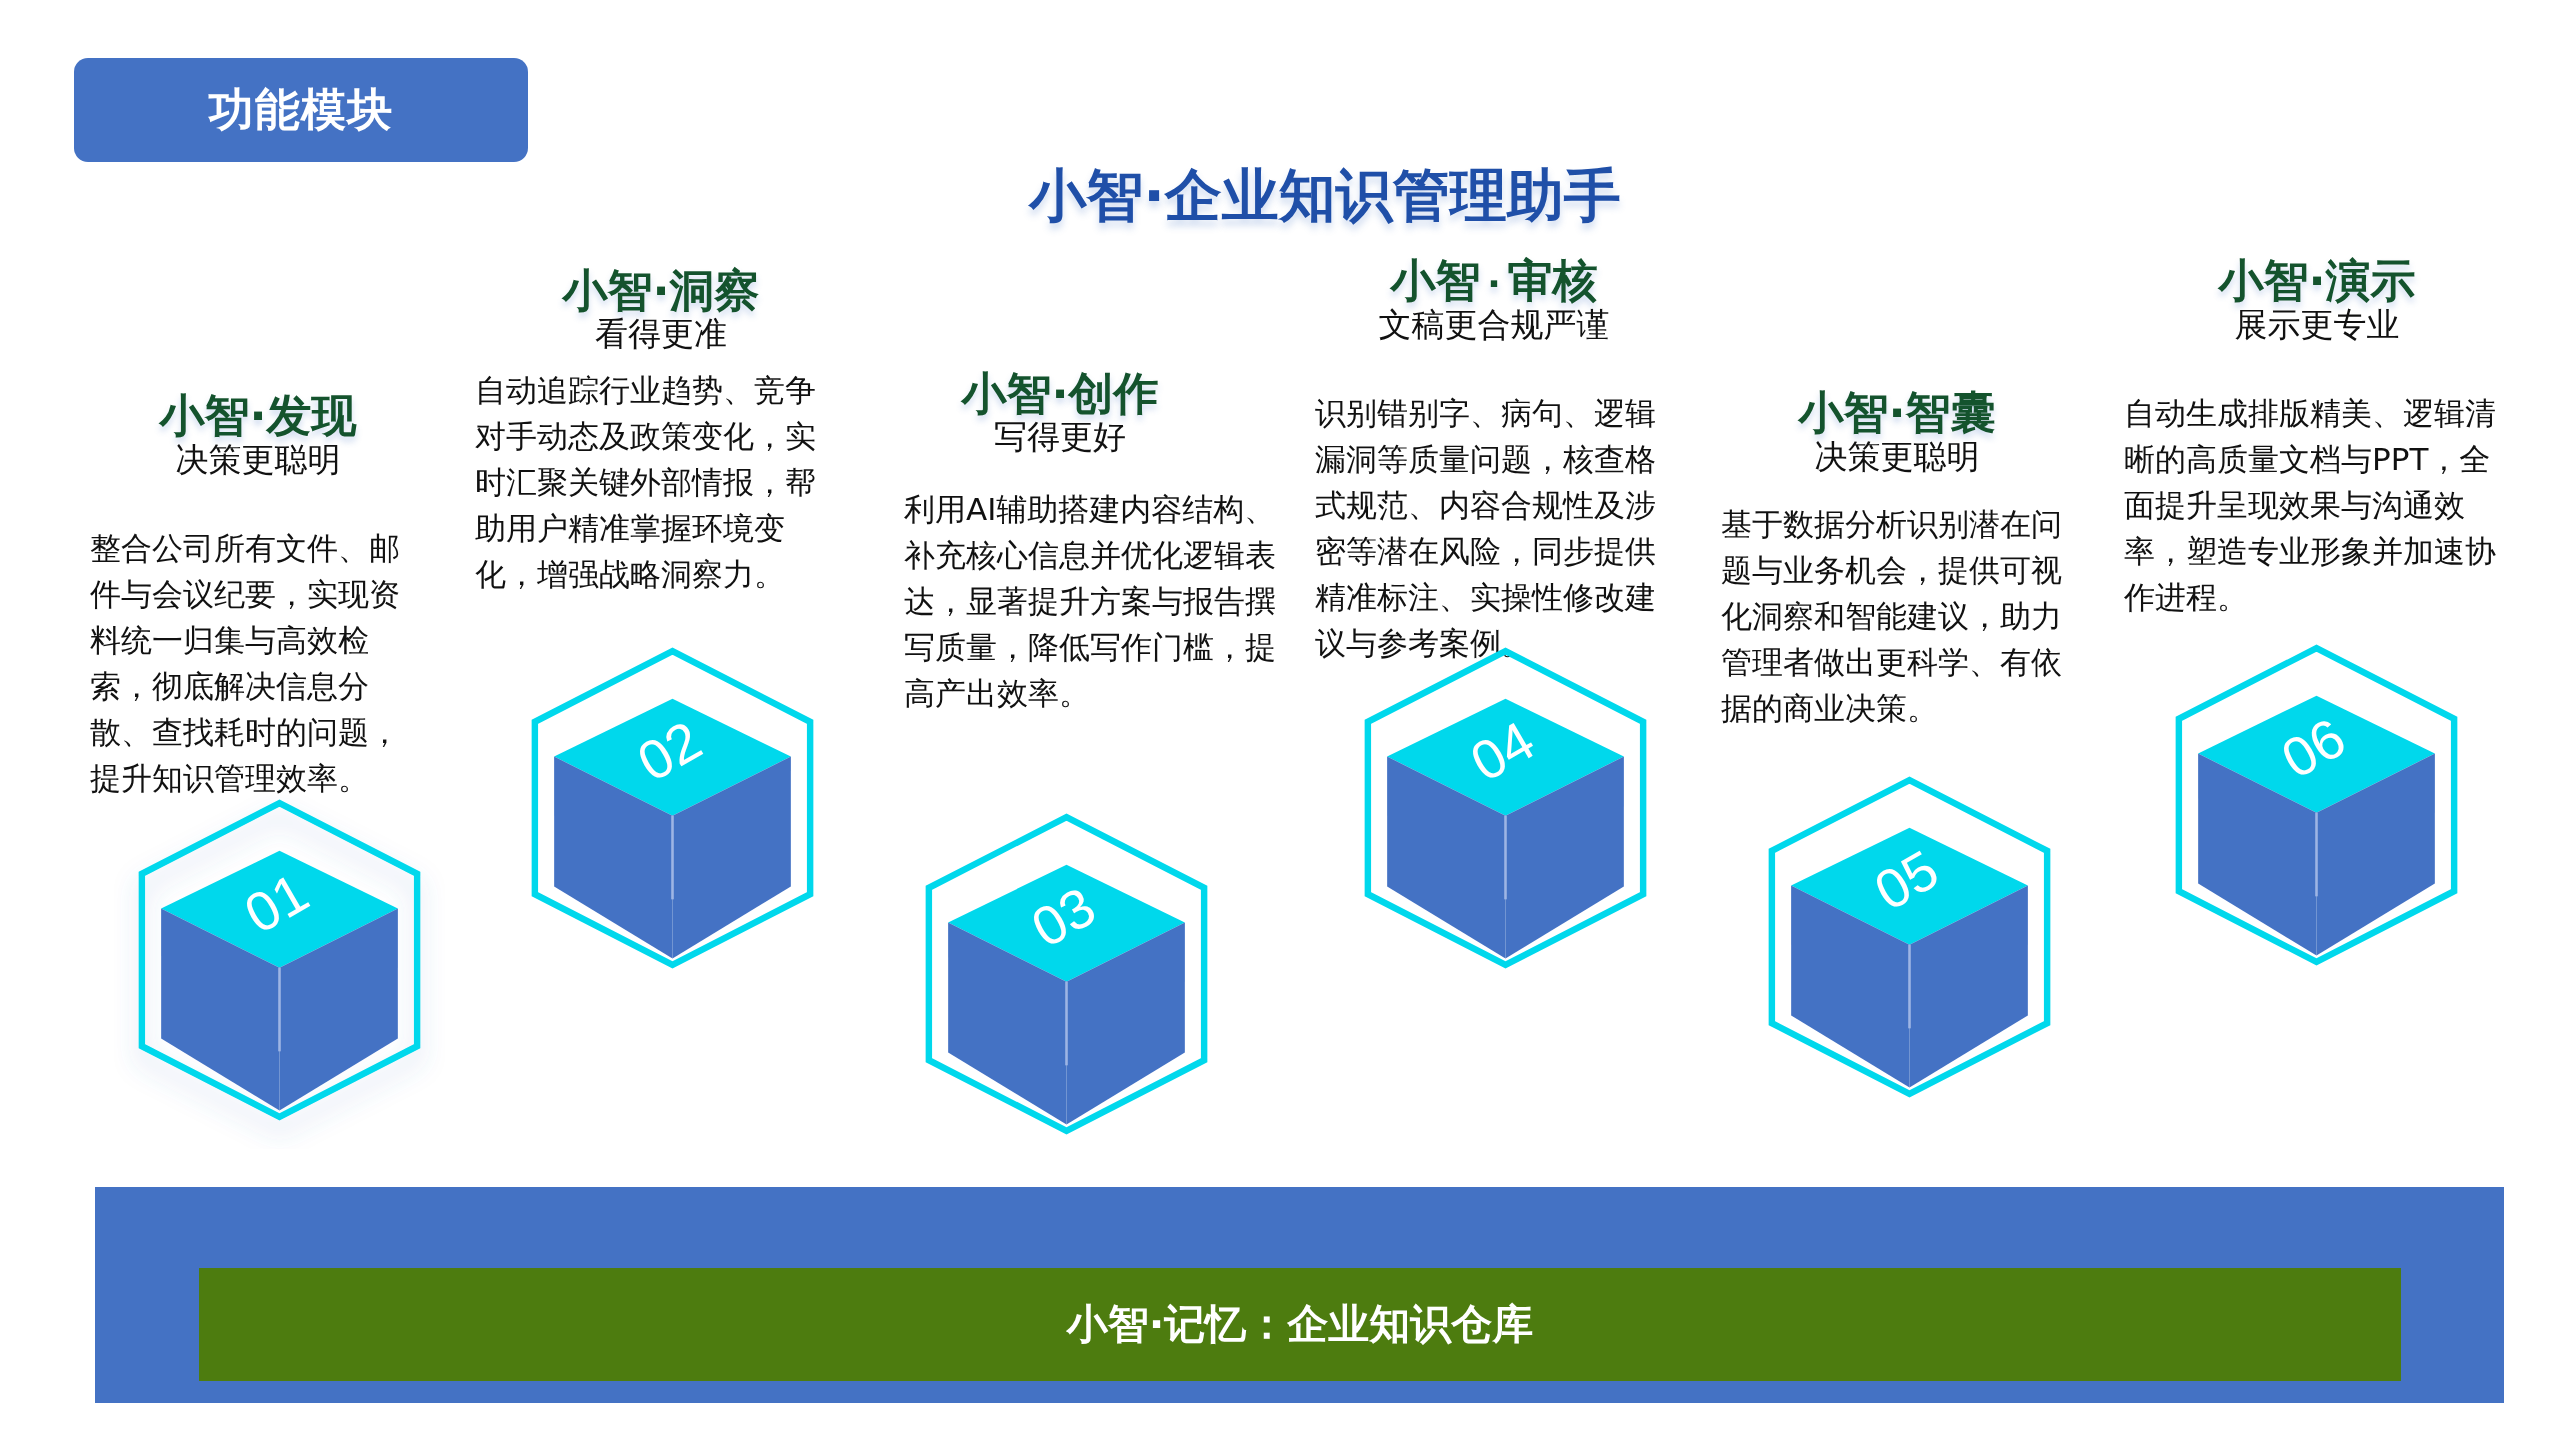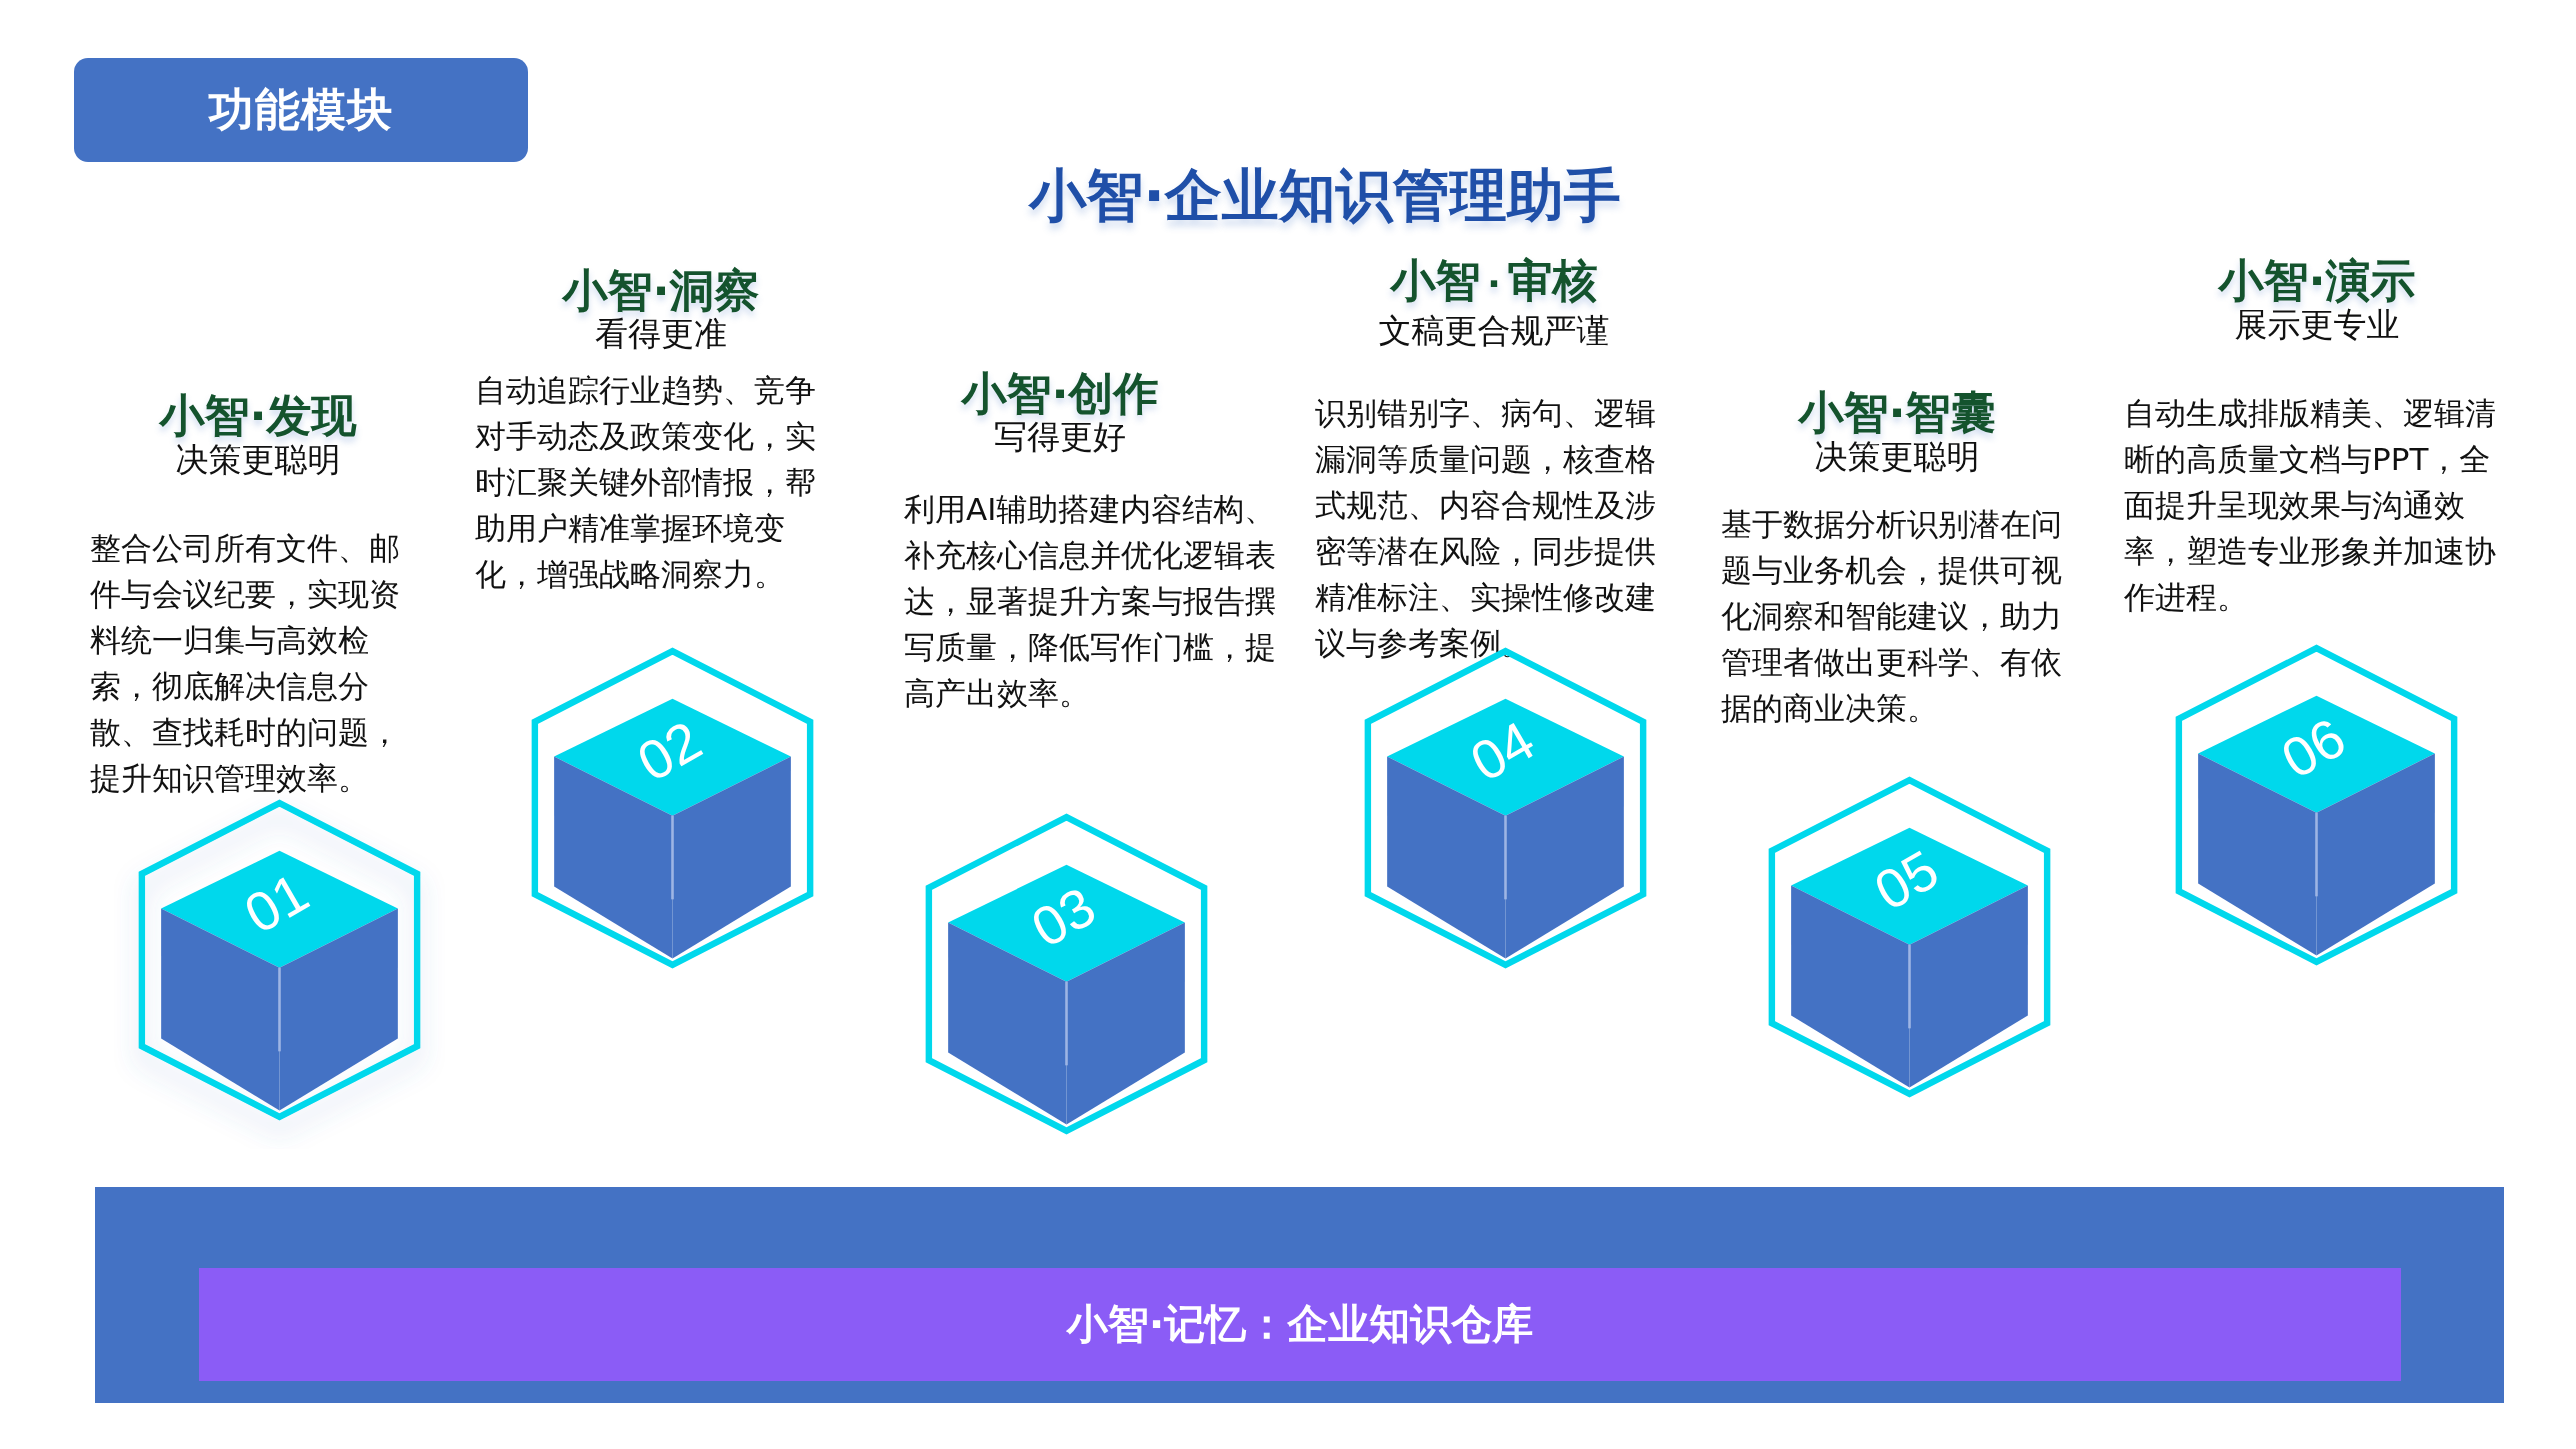--- a/index.html
+++ b/index.html
@@ -6,21 +6,21 @@
   body{width:2576px;height:1449px;position:relative;overflow:hidden;font-family:"DejaVu Sans","Liberation Sans",sans-serif;}
   .pill{position:absolute;left:74px;top:58px;width:454px;height:104px;background:#4472C4;border-radius:14px;display:flex;align-items:center;justify-content:center;color:#fff;font-weight:bold;font-size:45px;letter-spacing:1.3px;}
   .main-title{position:absolute;left:0;width:2576px;top:158px;text-align:center;color:#1F4FA8;font-weight:bold;font-size:57px;text-shadow:0 6.4px 7.7px rgba(68,114,196,0.25);margin-left:37px;}
   .mod-title{position:absolute;text-align:center;color:#14532d;font-weight:bold;font-size:45px;text-shadow:0 5.2px 6.4px rgba(68,114,196,0.25);white-space:nowrap;}
   .mod-sub{position:absolute;text-align:center;color:#111;font-size:33px;white-space:nowrap;}
   .mod-desc{position:absolute;color:#111;font-size:31px;line-height:46px;}
   .cube{position:absolute;width:283px;height:322px;}
   .cube svg{width:100%;height:100%;overflow:visible;}
   .platform{position:absolute;left:95px;top:1187px;width:2409px;height:216px;background:#4472C4;}
   .platform-title{position:absolute;left:0;right:0;top:13px;text-align:center;color:#fff;font-weight:bold;font-size:41px;}
-  .platform-inner{position:absolute;left:104px;top:81px;width:2202px;height:113px;background:#8b5cf6;display:flex;align-items:center;justify-content:center;color:#fff;font-weight:bold;font-size:41px;}
+  .platform-inner{position:absolute;left:104px;top:81px;width:2202px;height:113px;background:#4d7c0f;display:flex;align-items:center;justify-content:center;color:#fff;font-weight:bold;font-size:41px;}
 </style>
 </head>
 <body>
 
 <div class="pill">
   <span>功能模块</span>
 </div>
 
 <div class="main-title">小智·企业知识管理助手</div>
 
@@ -65,21 +65,21 @@
     <polygon points="220,6 434,116 434,384 220,494 6,384 6,116" fill="none" stroke="#00D8EC" stroke-width="10"></polygon>
     <polygon points="36,170 220,80 404,170 220,262" fill="#00D8EC"></polygon>
     <polygon points="36,170 220,262 220,484 36,372" fill="#4472C4"></polygon>
     <polygon points="220,262 404,170 404,372 220,484" fill="#4472C4"></polygon>
     <line x1="220" y1="262" x2="220" y2="392" stroke="#9EB5E4" stroke-width="4"></line>
     <text x="220" y="190" fill="#fff" font-size="86" font-family="Liberation Sans, sans-serif" text-anchor="middle" transform="rotate(-30 220 170)">03</text>
   </svg>
 </div>
 
 <div class="mod-title" style="left:1359px;width:270px;top:251px;font-family:Liberation Mono, monospace;">小智·审核</div>
-<div class="mod-sub" style="left:1359px;width:270px;top:303px;margin-top:6px;">文稿更合规严谨</div>
+<div class="mod-sub" style="left:1359px;width:270px;top:303px;">文稿更合规严谨</div>
 <div class="mod-desc" style="left:1315px;top:390px;width:367px;">识别错别字、病句、逻辑漏洞等质量问题，核查格式规范、内容合规性及涉密等潜在风险，同步提供精准标注、实操性修改建议与参考案例。</div>
 <div class="cube" style="left:1364px;top:647px;">
   <svg viewBox="0 0 440 500">
     <polygon points="220,6 434,116 434,384 220,494 6,384 6,116" fill="none" stroke="#00D8EC" stroke-width="10"></polygon>
     <polygon points="36,170 220,80 404,170 220,262" fill="#00D8EC"></polygon>
     <polygon points="36,170 220,262 220,484 36,372" fill="#4472C4"></polygon>
     <polygon points="220,262 404,170 404,372 220,484" fill="#4472C4"></polygon>
     <line x1="220" y1="262" x2="220" y2="392" stroke="#9EB5E4" stroke-width="4"></line>
     <text x="220" y="190" fill="#fff" font-size="86" font-family="Liberation Sans, sans-serif" text-anchor="middle" transform="rotate(-30 220 170)">04</text>
   </svg>

